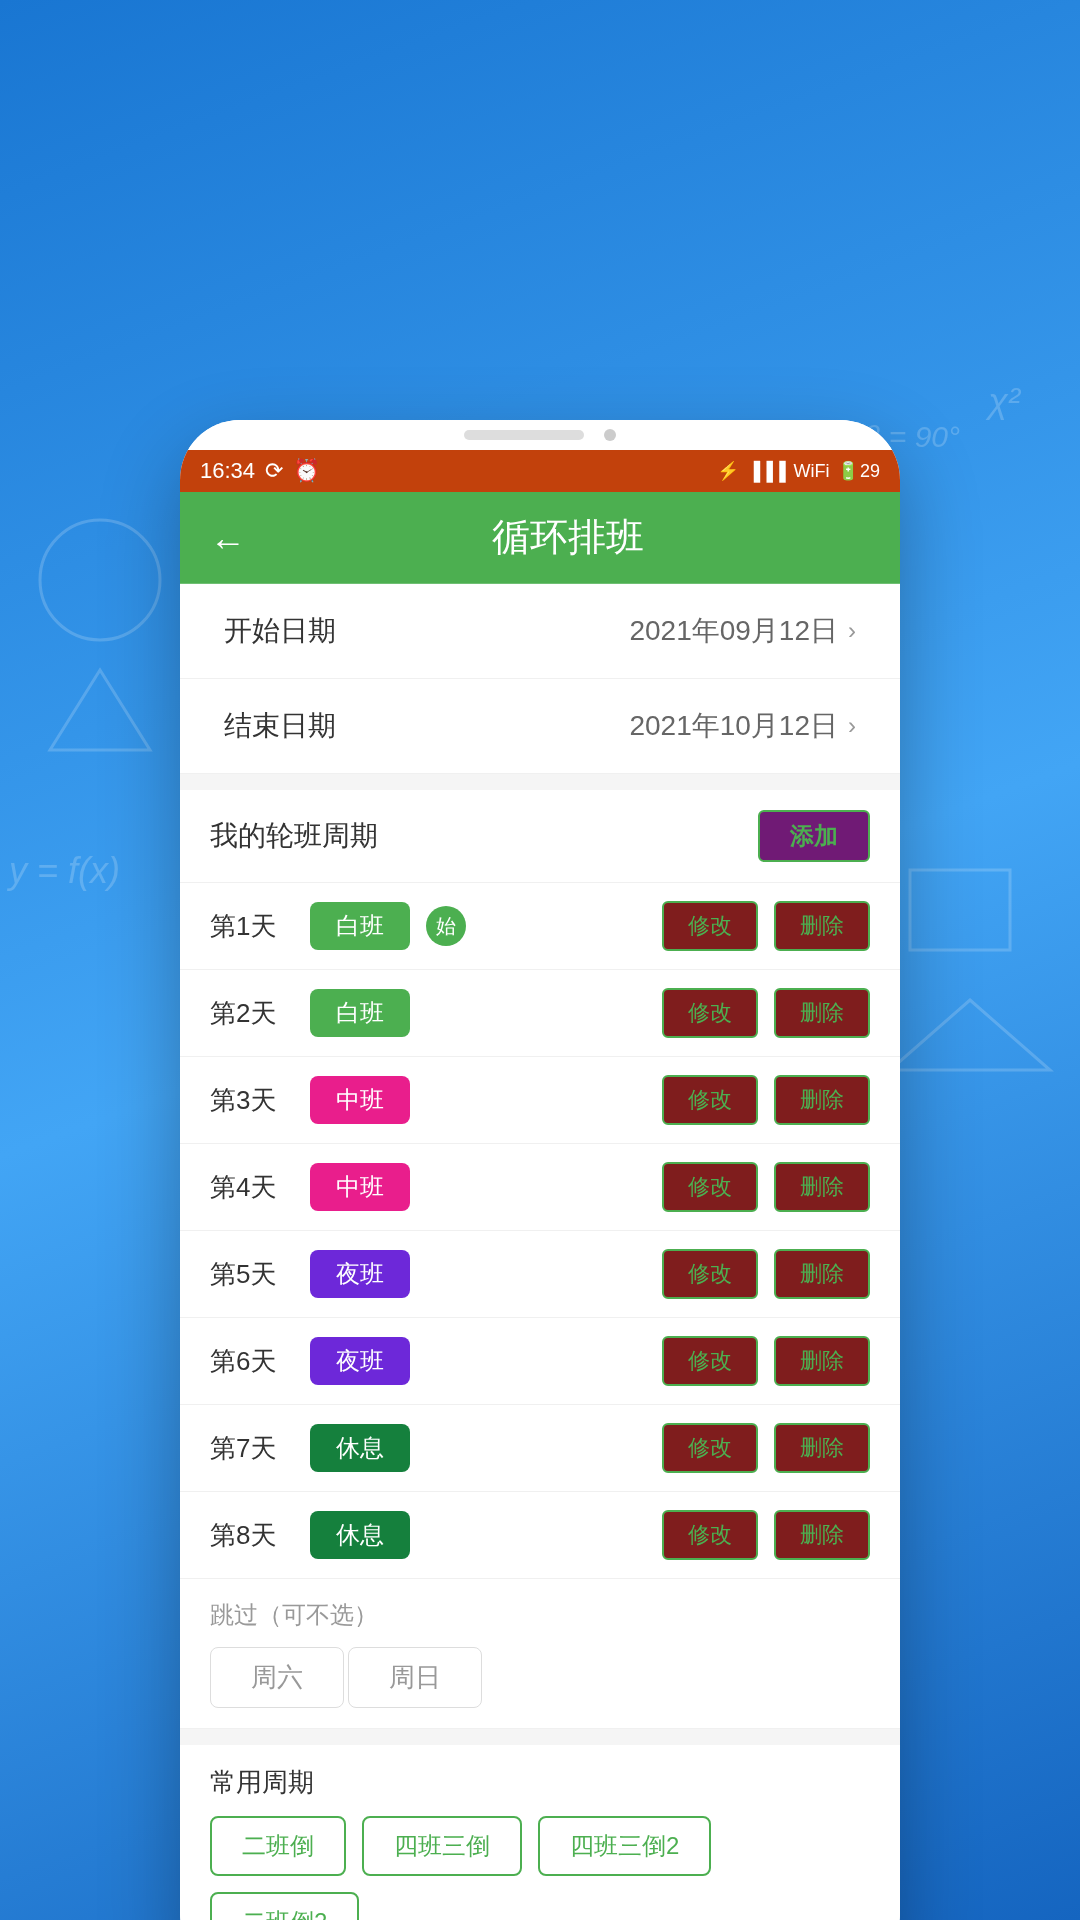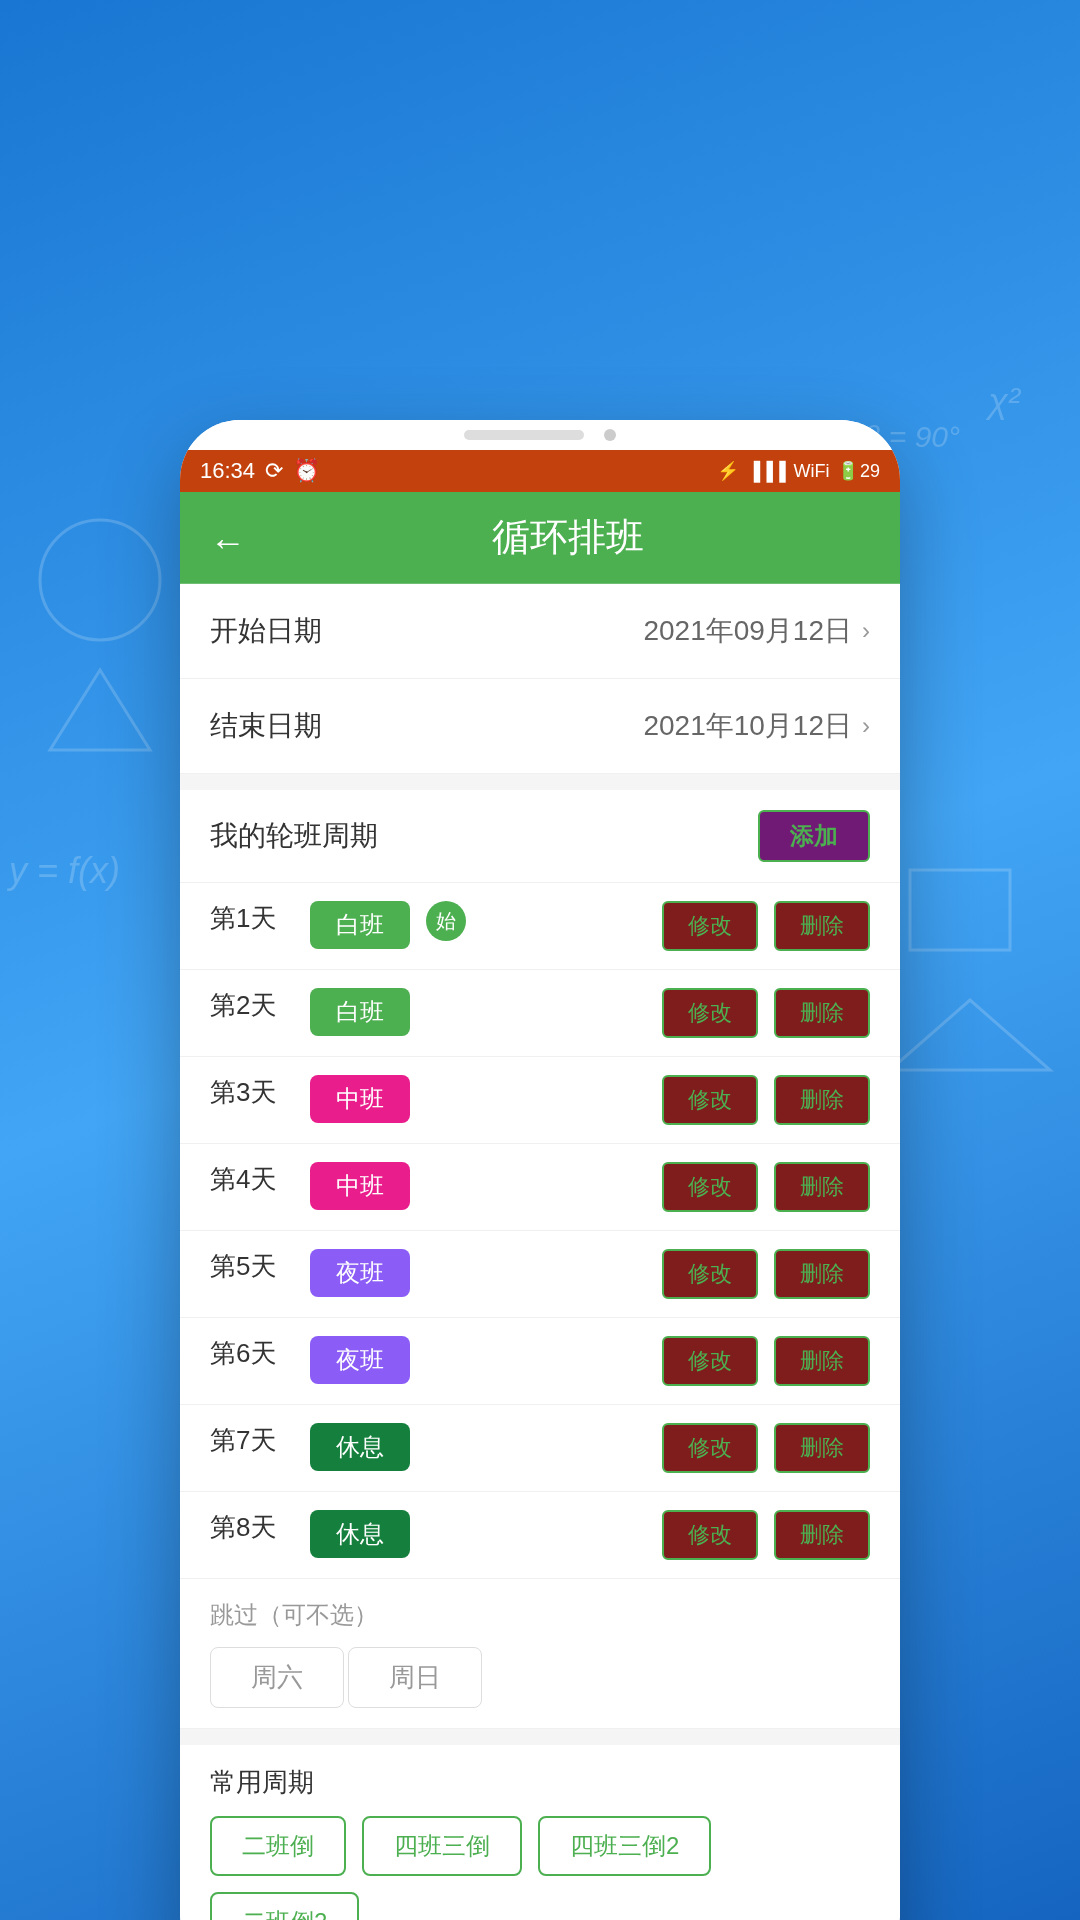--- a/index.html
+++ b/index.html
@@ -190,21 +190,21 @@
     }
 
     
     .content-area {
       background: #f5f5f5;
     }
 
     
     .list-row {
       background: white;
-      padding: 28px 30px;
+      padding: 28px 44px;
       display: flex;
       align-items: center;
       justify-content: space-between;
       border-bottom: 1px solid #f0f0f0;
       font-size: 28px;
     }
 
     .list-row-label {
       color: #333;
       font-size: 28px;
@@ -252,21 +252,21 @@
       font-size: 24px;
       cursor: pointer;
       font-weight: bold;
     }
 
     
     .day-row {
       background: white;
       padding: 18px 30px;
       display: flex;
-      align-items: flex-start;
+      align-items: center;
       border-bottom: 1px solid #f0f0f0;
     }
 
     .day-label {
       font-size: 26px;
       color: #333;
       width: 100px;
     }
 
     .shift-badge {
@@ -274,21 +274,21 @@
       border-radius: 8px;
       color: white;
       font-size: 24px;
       font-weight: 500;
       min-width: 100px;
       text-align: center;
     }
 
     .shift-white { background: #4CAF50; }
     .shift-mid { background: #E91E8C; }
-    .shift-night { background: #8b5cf6; }
+    .shift-night { background: #6d28d9; }
     .shift-rest { background: #15803d; }
 
     .start-badge {
       background: #4CAF50;
       color: white;
       border-radius: 50%;
       width: 40px;
       height: 40px;
       display: flex;
       align-items: center;

